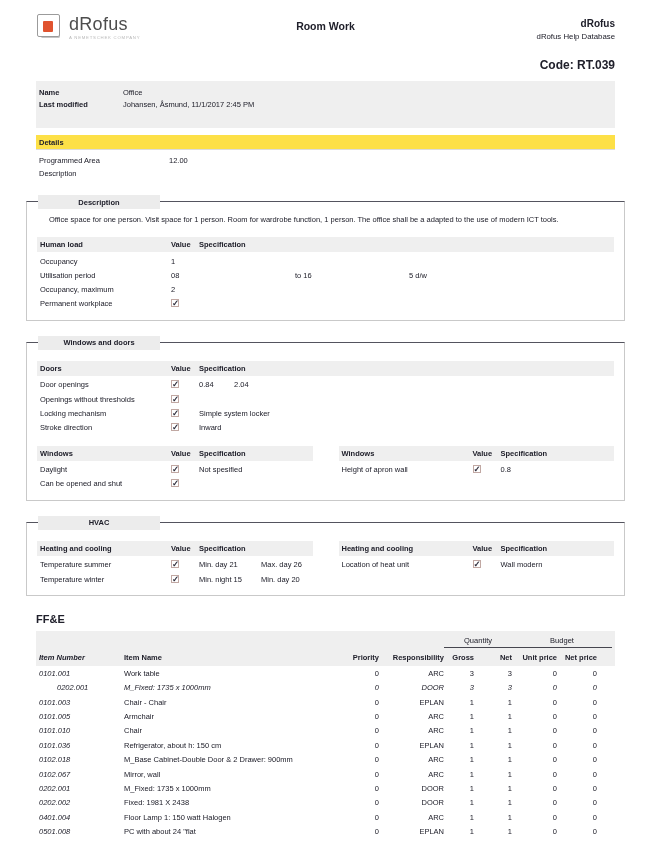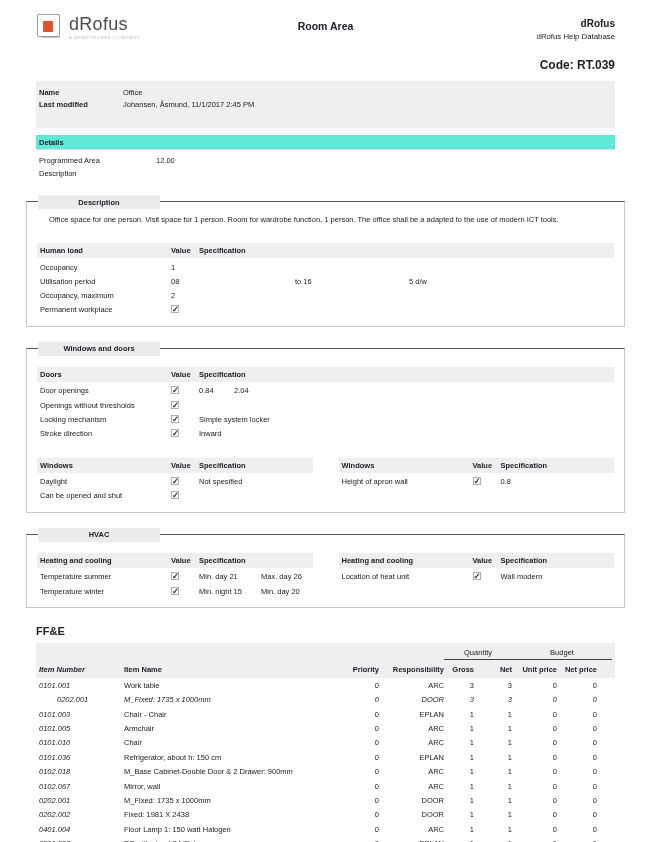--- a/index.html
+++ b/index.html
@@ -25,31 +25,31 @@
   .hdr-right { width:170px; text-align:right; padding-top:6px; }
   .hdr-company { font-size:10px; font-weight:bold; }
   .hdr-db { font-size:7.8px; margin-top:3px; }
   .code-line { text-align:right; font-weight:bold; font-size:12px; margin-top:16px; }
   
   .info-block { background:#efefef; margin-top:9px; padding:5px 3px 18px; }
   .kv-row { display:flex; padding:1.6px 0; }
   .kv-label { font-weight:bold; }
   .info-block .kv-label { width:84px; }
   .details-block { margin-top:7px; }
-  .bar-title { background:#5eead4; border-bottom:1px solid #dcdcdc; font-weight:bold; padding:2.5px 3px; }
+  .bar-title { background:#fde047; border-bottom:1px solid #dcdcdc; font-weight:bold; padding:2.5px 3px; }
   .details-rows { padding:3px 3px 0; }
-  .details-rows .kv-row { padding:2.2px 0; }
+  .details-rows .kv-row { padding:2.2px 0;gap:13px; }
   .details-rows .kv-label { font-weight:normal; width:117px; }
   
   .fieldset { position:relative; border:1px solid #c9c9c9; border-top:1px solid #54545e; margin:21px -10px 0; padding:13px 10px 9px; }
   .legend { position:absolute; top:-7px; left:11px; width:122px; text-align:center; background:#ececec; font-weight:bold; padding:2.5px 0; }
   .desc-heading { font-weight:bold; margin:1px 0 4px 2px; }
   .desc-text { margin:0 3px 4px 12px; line-height:1.45; }
   
-  .attr-table { margin-top:17px; }
+  .attr-table { margin-top:11px; }
   .at-head, .at-row { display:flex; align-items:flex-start; }
   .at-head { background:#efefef; font-weight:bold; padding:3px 3px; margin-bottom:2px; }
   .at-row { padding:2.6px 3px; }
   .at-label { width:131px; flex:0 0 auto; }
   .at-value { width:28px; flex:0 0 auto; }
   .at-spec { flex:1; display:flex; }
   .at-spec span { display:inline-block; }
   .t-hl .at-spec span:nth-child(1) { min-width:96px; }
   .t-hl .at-spec span:nth-child(2) { min-width:114px; }
   .t-doors .at-spec span { min-width:35px; }
@@ -89,21 +89,21 @@
         <div class="li-back"></div>
         <div class="li-outer"></div>
         <div class="li-orange" id="logo-orange" style="background: rgb(224, 83, 47);"></div>
       </div>
       <div class="logo-txt">
         <div class="logo-name">dRofus</div>
         <div class="logo-tag">A NEMETSCHEK COMPANY</div>
       </div>
     </div>
     <div class="hdr-center">
-      <div class="doc-title">Room Area</div>
+      <div class="doc-title">Room Work</div>
     </div>
     <div class="hdr-right">
       <div class="hdr-company">dRofus</div>
       <div class="hdr-db">dRofus Help Database</div>
     </div>
   </div>
 
   <div class="code-line">Code: RT.039</div>
 
   <div class="info-block">

